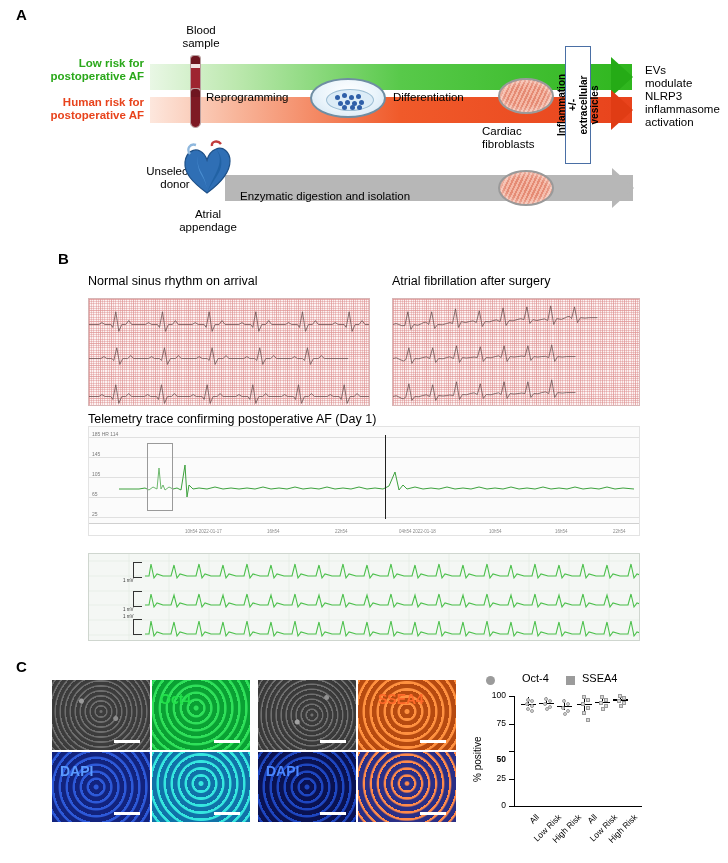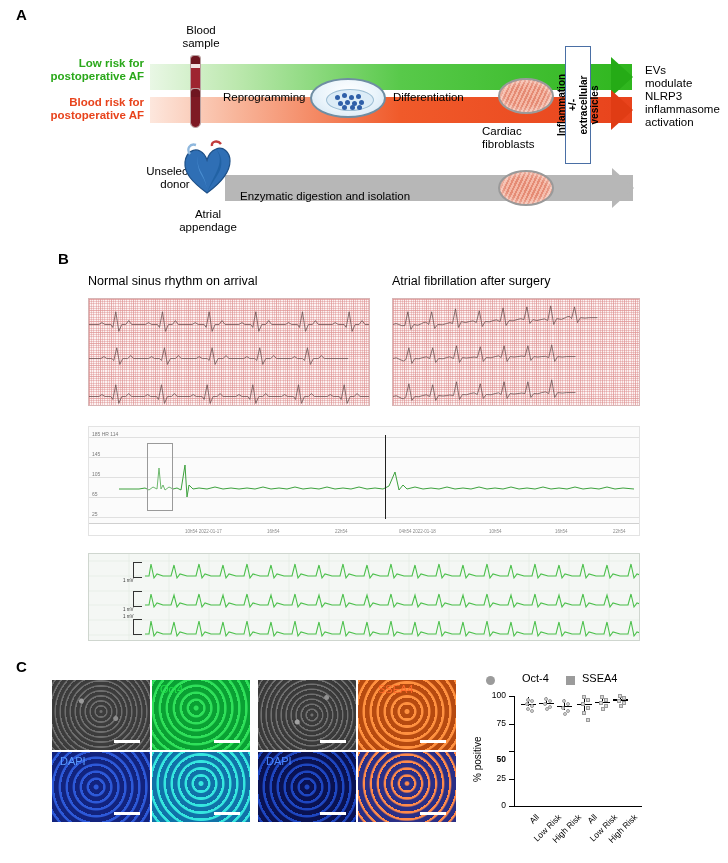--- a/index.html
+++ b/index.html
@@ -139,21 +139,21 @@
   .cal { position:absolute; width:9px; border-left:1.5px solid #333; border-top:1.5px solid #333; border-bottom:1.5px solid #333; }
   .cal-lbl { position:absolute; font-size:4.5px; color:#333; }
 
   
   #panelC { position:absolute; left:0; top:652px; width:728px; height:211px; }
   #panelC .letter { left:16px; top:6px; }
 
   .micro { position:absolute; overflow:hidden; }
   .scalebar { position:absolute; height:3px; background:#fff; right:10px; bottom:7px; width:26px; }
 
-  .mlabel { position:absolute; font-size:11px; font-weight:normal; }
+  .mlabel { position:absolute; font-size:14px; font-weight:bold;margin-top:8px; }
 
   
   #plot { position:absolute; left:468px; top:18px; width:250px; height:185px; }
   .axis-line { position:absolute; background:#000; }
   .tick { position:absolute; background:#000; }
   .ticklbl { position:absolute; font-size:8.5px; text-align:right; }
   .ylabel { position:absolute; font-size:10px; transform:rotate(-90deg); transform-origin:left top; white-space:nowrap;}
   .xticklbl { position:absolute; font-size:8.5px; white-space:nowrap;
      transform:rotate(-45deg); transform-origin:right top; text-align:right;}
   .legend-item { position:absolute; font-size:11px; }
@@ -178,35 +178,35 @@
     <div class="arrow-body"></div>
     <div class="arrow-head"></div>
   </div>
   <div class="arrow-grey" id="greyArrow">
     <div class="arrow-body"></div>
     <div class="arrow-head"></div>
   </div>
 
   <div class="a-label risk-low" style="left:18px; top:57px; width:126px; white-space:pre-line;">Low risk for
 postoperative AF</div>
-  <div class="a-label risk-high" style="left:18px; top:96px; width:126px; white-space:pre-line;">Blood risk for
+  <div class="a-label risk-high" style="left:18px; top:96px; width:126px; white-space:pre-line;">Human risk for
 postoperative AF</div>
 
   <div class="a-label" style="left:166px; top:24px; width:70px; text-align:center; white-space:pre-line;">Blood
 sample</div>
   <div class="tube" style="left:190px; top:55px; background:#f1e3e3; border:1px solid #b9a0a0;">
     <div class="cap"></div>
     <div class="fill" style="height:26px; background:#9e2531;"></div>
   </div>
   <div class="tube" style="left:190px; top:88px; background:#f1e3e3; border:1px solid #b9a0a0;">
     <div class="cap"></div>
     <div class="fill" style="height:30px; background:#7e1a24;"></div>
   </div>
 
-  <div class="on-arrow" style="left:223px; top:91px;">Reprogramming</div>
+  <div class="on-arrow" style="left:206px; top:91px;">Reprogramming</div>
 
   <div class="dish" style="left:310px; top:78px;">
     <div class="inner">
       <div class="dot" style="left:8px; top:5px;"></div>
       <div class="dot" style="left:15px; top:3px;"></div>
       <div class="dot" style="left:22px; top:5px;"></div>
       <div class="dot" style="left:29px; top:4px;"></div>
       <div class="dot" style="left:11px; top:11px;"></div>
       <div class="dot" style="left:18px; top:10px;"></div>
       <div class="dot" style="left:25px; top:11px;"></div>
@@ -289,20 +289,21 @@
         <path fill="none" stroke="#6a5050" stroke-width="0.8" d="M0 25 q3 -2 7 1 t6 0 l3 -12 l3 16 l3 -5 q4 1 8 -1 t7 1 l3 -11 l3 15 l3 -4 q5 1 8 -1 t7 1 l3 -13 l3 17 l3 -5 q4 1 8 0 t7 0 l3 -11 l3 15 l3 -4 q5 1 9 -1 t6 1 l3 -12 l3 16 l3 -5 q4 1 8 0 t7 0 l3 -11 l3 15 l3 -4 q4 1 8 0 t7 1 l3 -13 l3 17 l3 -5 q5 1 9 0 h9"></path>
       </svg>
     </div>
     <div class="ecg-row" style="top:66.66%;">
       <svg class="ecg-svg" viewBox="0 0 248 36" preserveAspectRatio="none">
         <path fill="none" stroke="#6a5050" stroke-width="0.8" d="M0 27 q3 -2 7 1 t6 -1 l3 -13 l3 17 l3 -4 q4 1 8 -1 t7 1 l3 -12 l3 16 l3 -5 q5 1 8 0 t7 0 l3 -14 l3 18 l3 -5 q4 1 8 -1 t7 1 l3 -11 l3 15 l3 -4 q5 1 9 -1 t6 1 l3 -13 l3 17 l3 -5 q4 1 8 0 t7 0 l3 -12 l3 16 l3 -4 q4 1 8 -1 t7 1 l3 -14 l3 18 l3 -5 q5 1 9 0 h9"></path>
       </svg>
     </div>
   </div>
 
+  <div class="b-title" style="left:88px; top:164px;">Telemetry trace confirming postoperative AF (Day 1)</div>
 
   <div class="telemetry">
     <div class="tel-grid" style="top:10px;"></div>
     <div class="tel-grid" style="top:30px;"></div>
     <div class="tel-grid" style="top:50px;"></div>
     <div class="tel-grid" style="top:70px;"></div>
     <div class="tel-grid" style="top:90px;"></div>
 
     <div class="tel-lbl" style="top:4px;">185  HR 114</div>
     <div class="tel-lbl" style="top:24px;">145</div>

